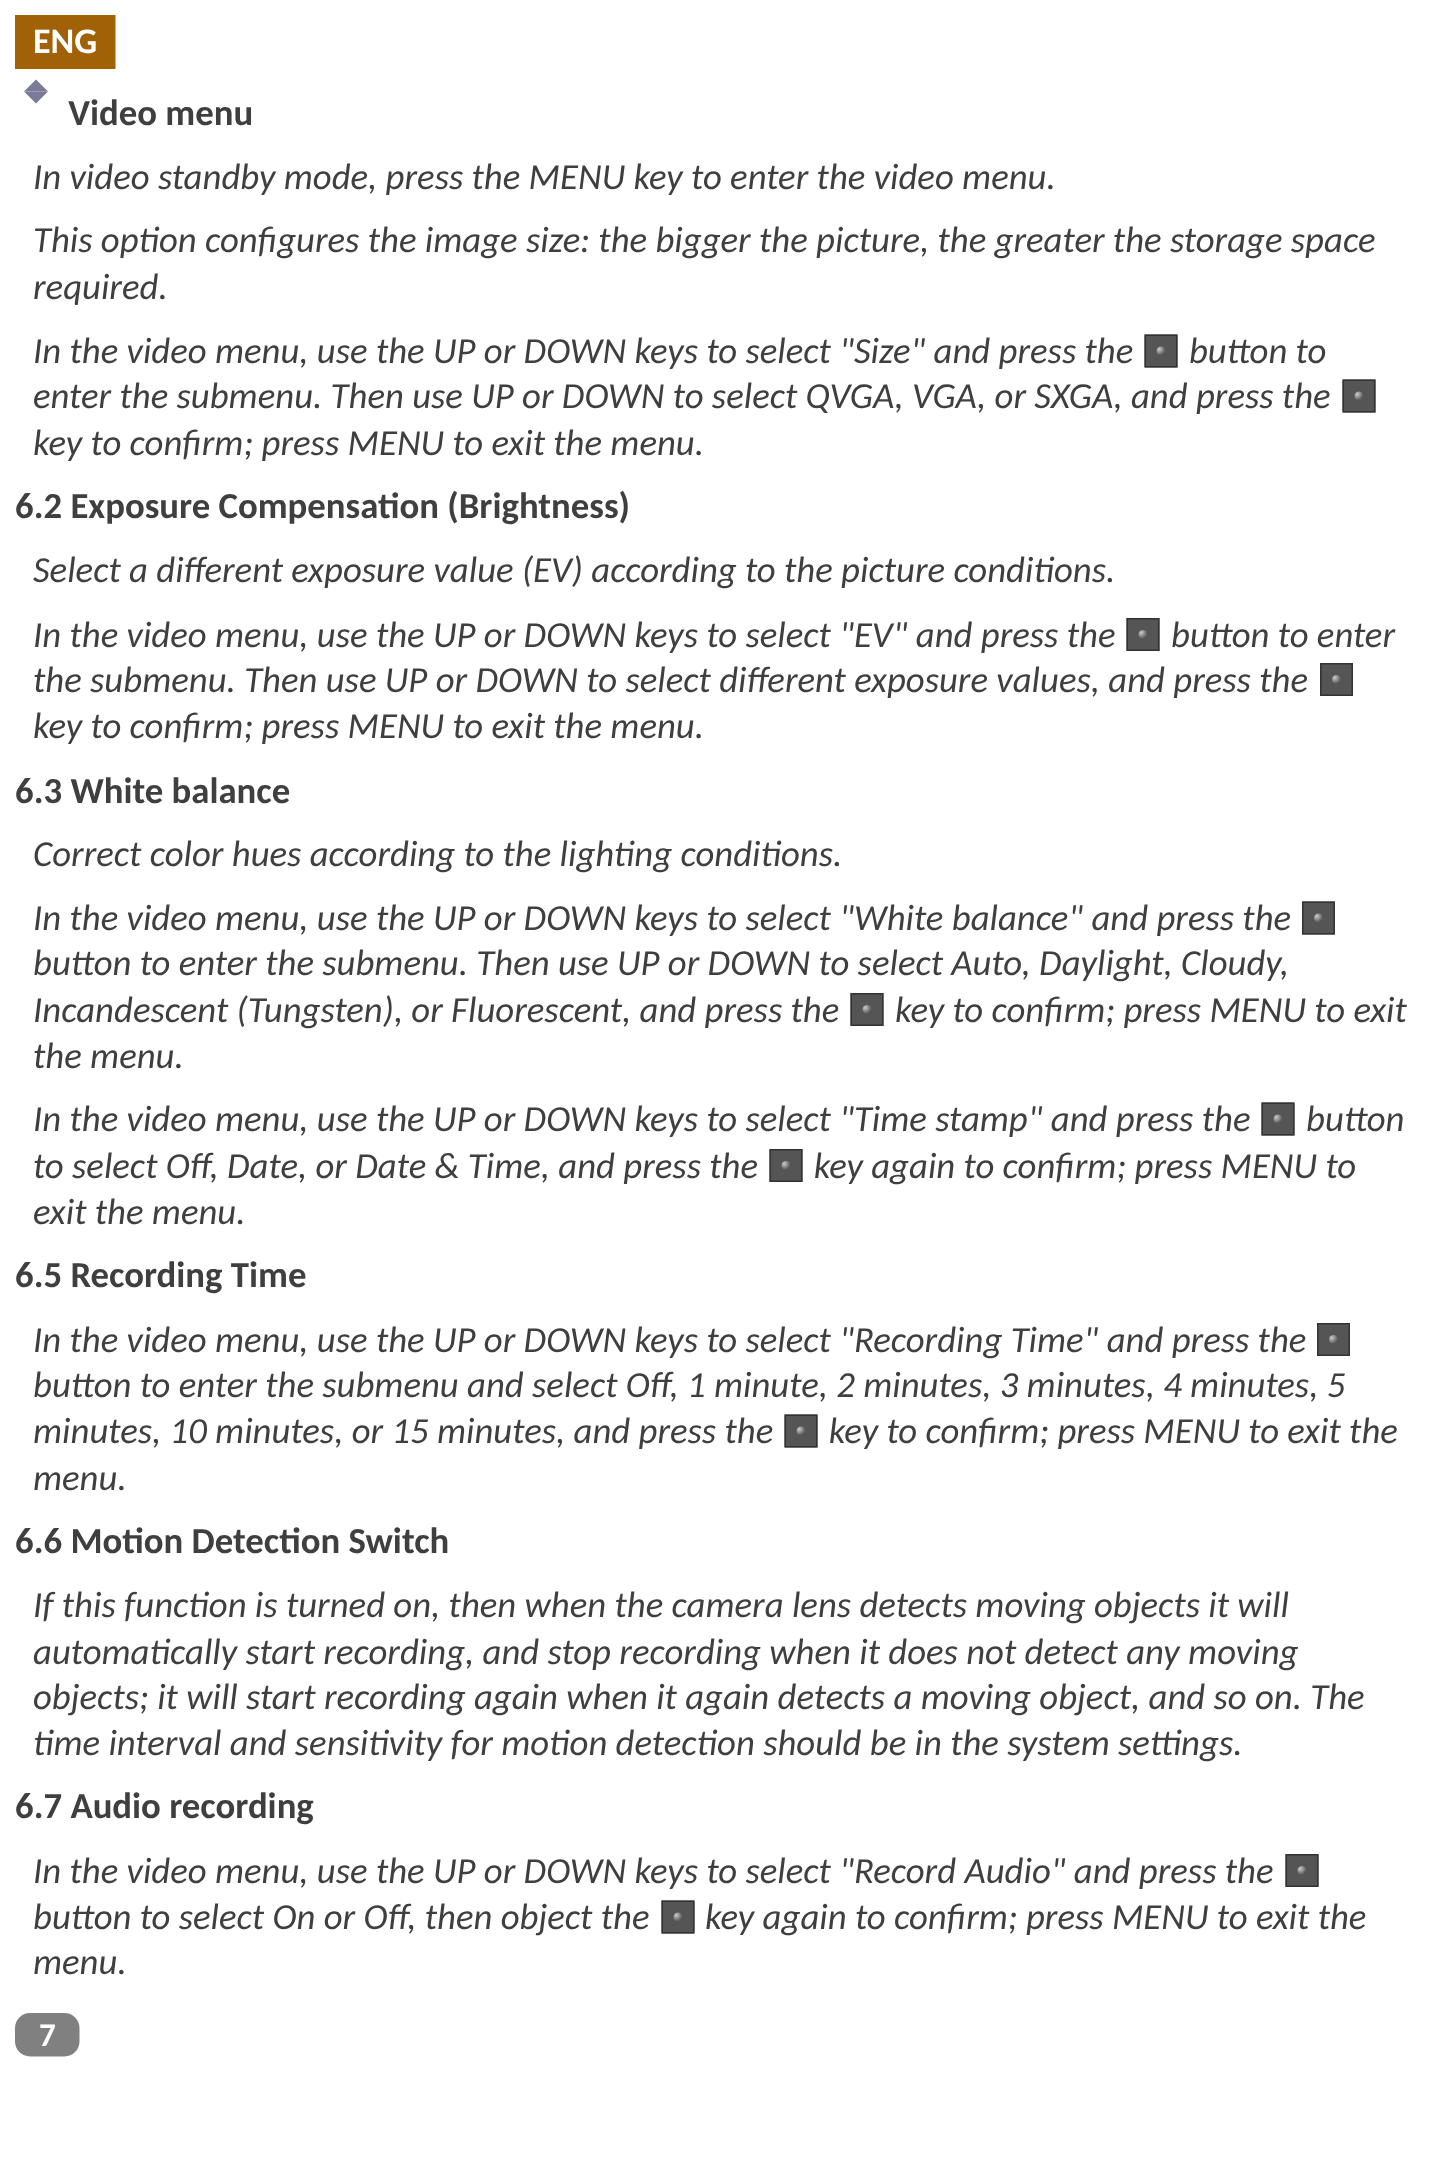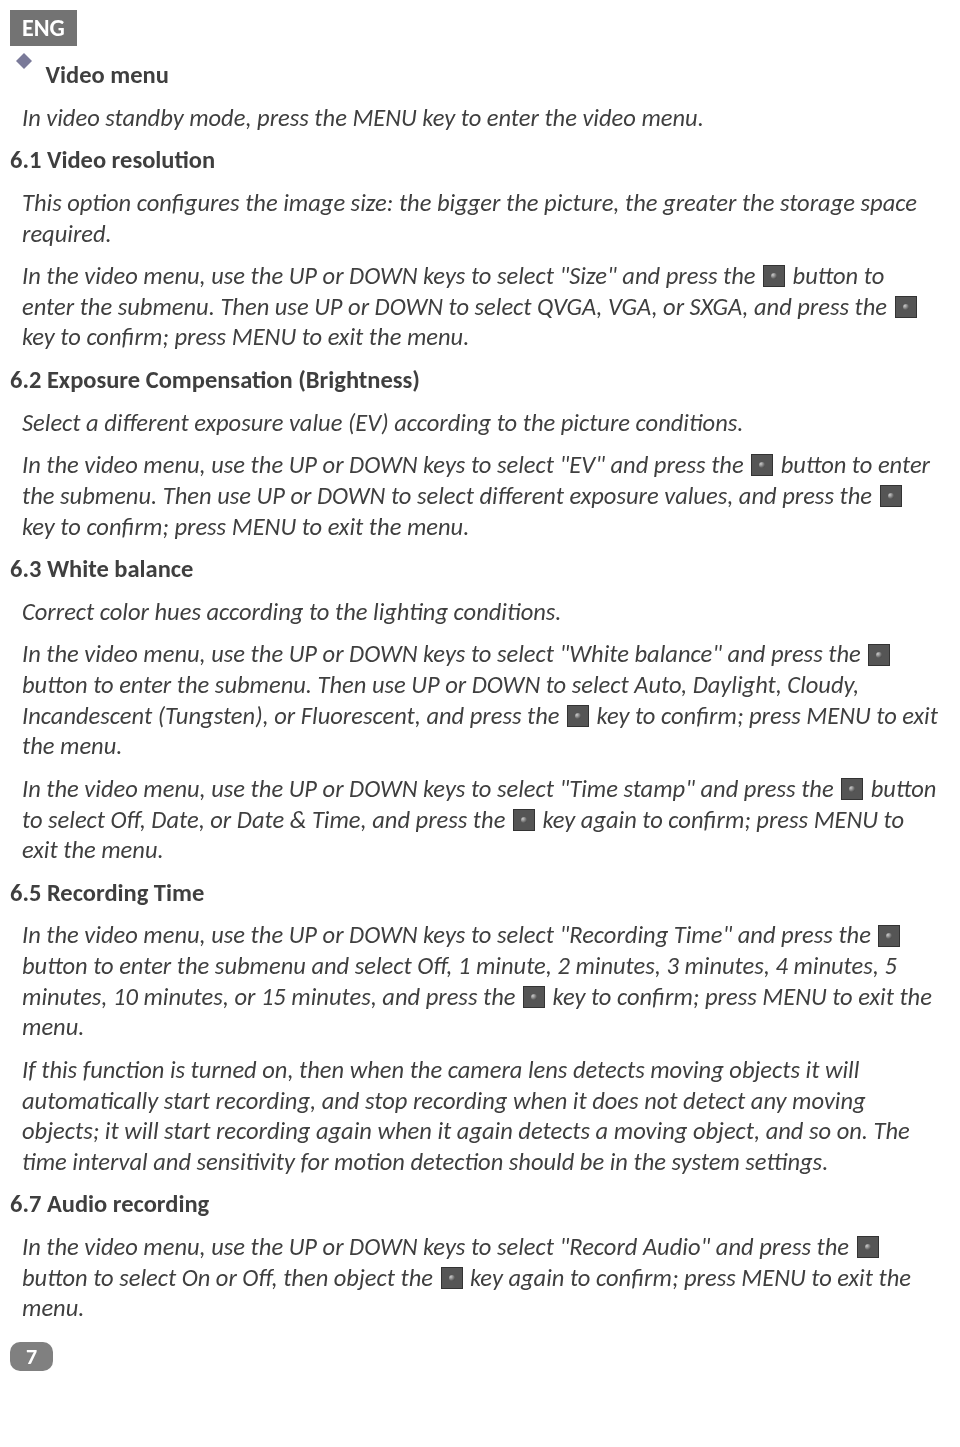--- a/index.html
+++ b/index.html
@@ -10,21 +10,21 @@
     width: 960px;
     color: #3f3f3f;
   }
   .page {
     padding: 10px 10px 10px 10px;
     font-size: 24.5px;
     line-height: 1.25;
   }
   .lang-tab {
     display: inline-block;
-    background: #737373;
+    background: #a16207;
     color: #ffffff;
     font-weight: bold;
     padding: 3px 12px 3px 12px;
     margin-bottom: 8px;
     font-size: 24px;
   }
   .header-row {
     margin-top: 6px;
     margin-bottom: 0;
   }
@@ -106,21 +106,20 @@
 
   <div class="lang-tab">ENG</div>
 
   <div class="header-row">
     <span class="diamond"></span>
     <span class="section-title">Video menu</span>
   </div>
 
   <p class="para">In video standby mode, press the MENU key to enter the video menu.</p>
 
-  <div class="sub-title">6.1 Video resolution</div>
   <p class="para">This option configures the image size: the bigger the picture, the greater the storage space required.</p>
   <p class="para">
     <span>In the video menu, use the UP or DOWN keys to select "Size" and press the </span><span class="key-icon"></span><span> button to enter the submenu. Then use UP or DOWN to select QVGA, VGA, or SXGA, and press the </span><span class="key-icon"></span><span> key to confirm; press MENU to exit the menu.</span>
   </p>
 
   <div class="sub-title">6.2 Exposure Compensation (Brightness)</div>
   <p class="para">Select a different exposure value (EV) according to the picture conditions.</p>
   <p class="para">
     <span>In the video menu, use the UP or DOWN keys to select "EV" and press the </span><span class="key-icon"></span><span> button to enter the submenu. Then use UP or DOWN to select different exposure values, and press the </span><span class="key-icon"></span><span> key to confirm; press MENU to exit the menu.</span>
   </p>
@@ -133,20 +132,21 @@
 
   <p class="para">
     <span>In the video menu, use the UP or DOWN keys to select "Time stamp" and press the </span><span class="key-icon"></span><span> button to select Off, Date, or Date &amp; Time, and press the </span><span class="key-icon"></span><span> key again to confirm; press MENU to exit the menu.</span>
   </p>
 
   <div class="sub-title">6.5 Recording Time</div>
   <p class="para">
     <span>In the video menu, use the UP or DOWN keys to select "Recording Time" and press the </span><span class="key-icon"></span><span> button to enter the submenu and select Off, 1 minute, 2 minutes, 3 minutes, 4 minutes, 5 minutes, 10 minutes, or 15 minutes, and press the </span><span class="key-icon"></span><span> key to confirm; press MENU to exit the menu.</span>
   </p>
 
+  <div class="sub-title">6.6 Motion Detection Switch</div>
   <p class="para">If this function is turned on, then when the camera lens detects moving objects it will automatically start recording, and stop recording when it does not detect any moving objects; it will start recording again when it again detects a moving object, and so on. The time interval and sensitivity for motion detection should be in the system settings.</p>
 
   <div class="sub-title">6.7 Audio recording</div>
   <p class="para">
     <span>In the video menu, use the UP or DOWN keys to select "Record Audio" and press the </span><span class="key-icon"></span><span> button to select On or Off, then object the </span><span class="key-icon"></span><span> key again to confirm; press MENU to exit the menu.</span>
   </p>
 
   <div class="page-num">7</div>
 
 </div>

